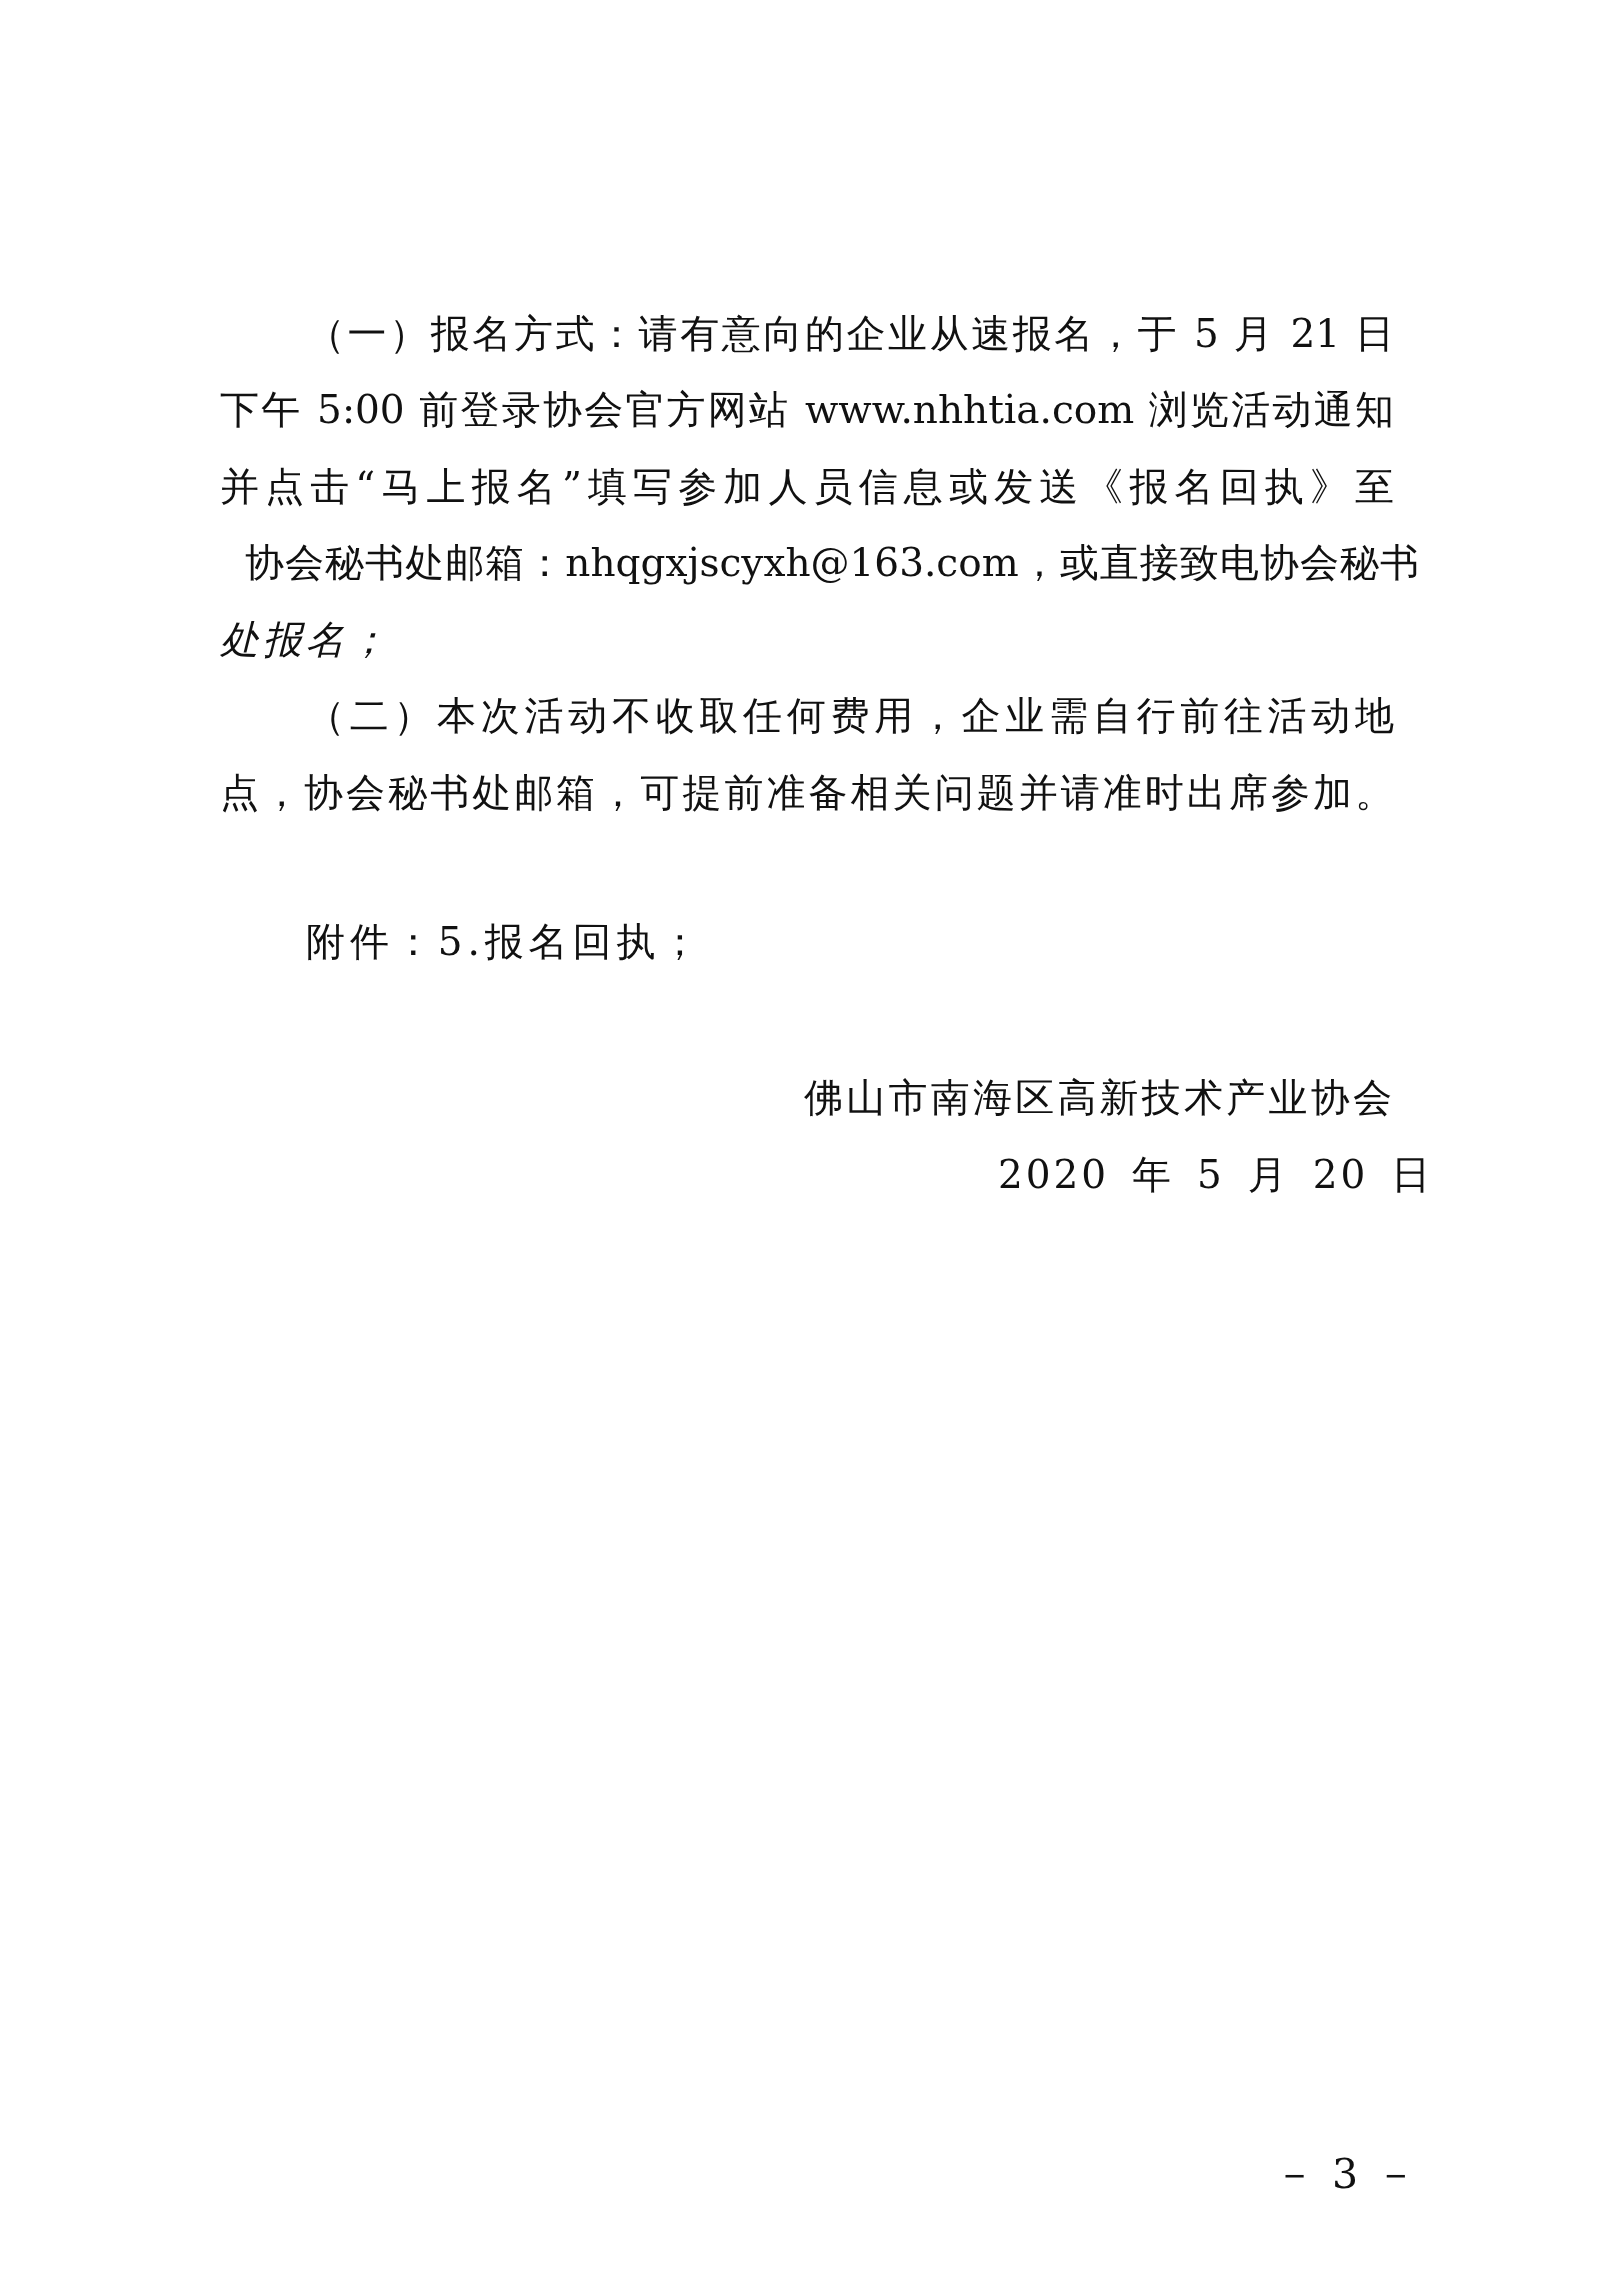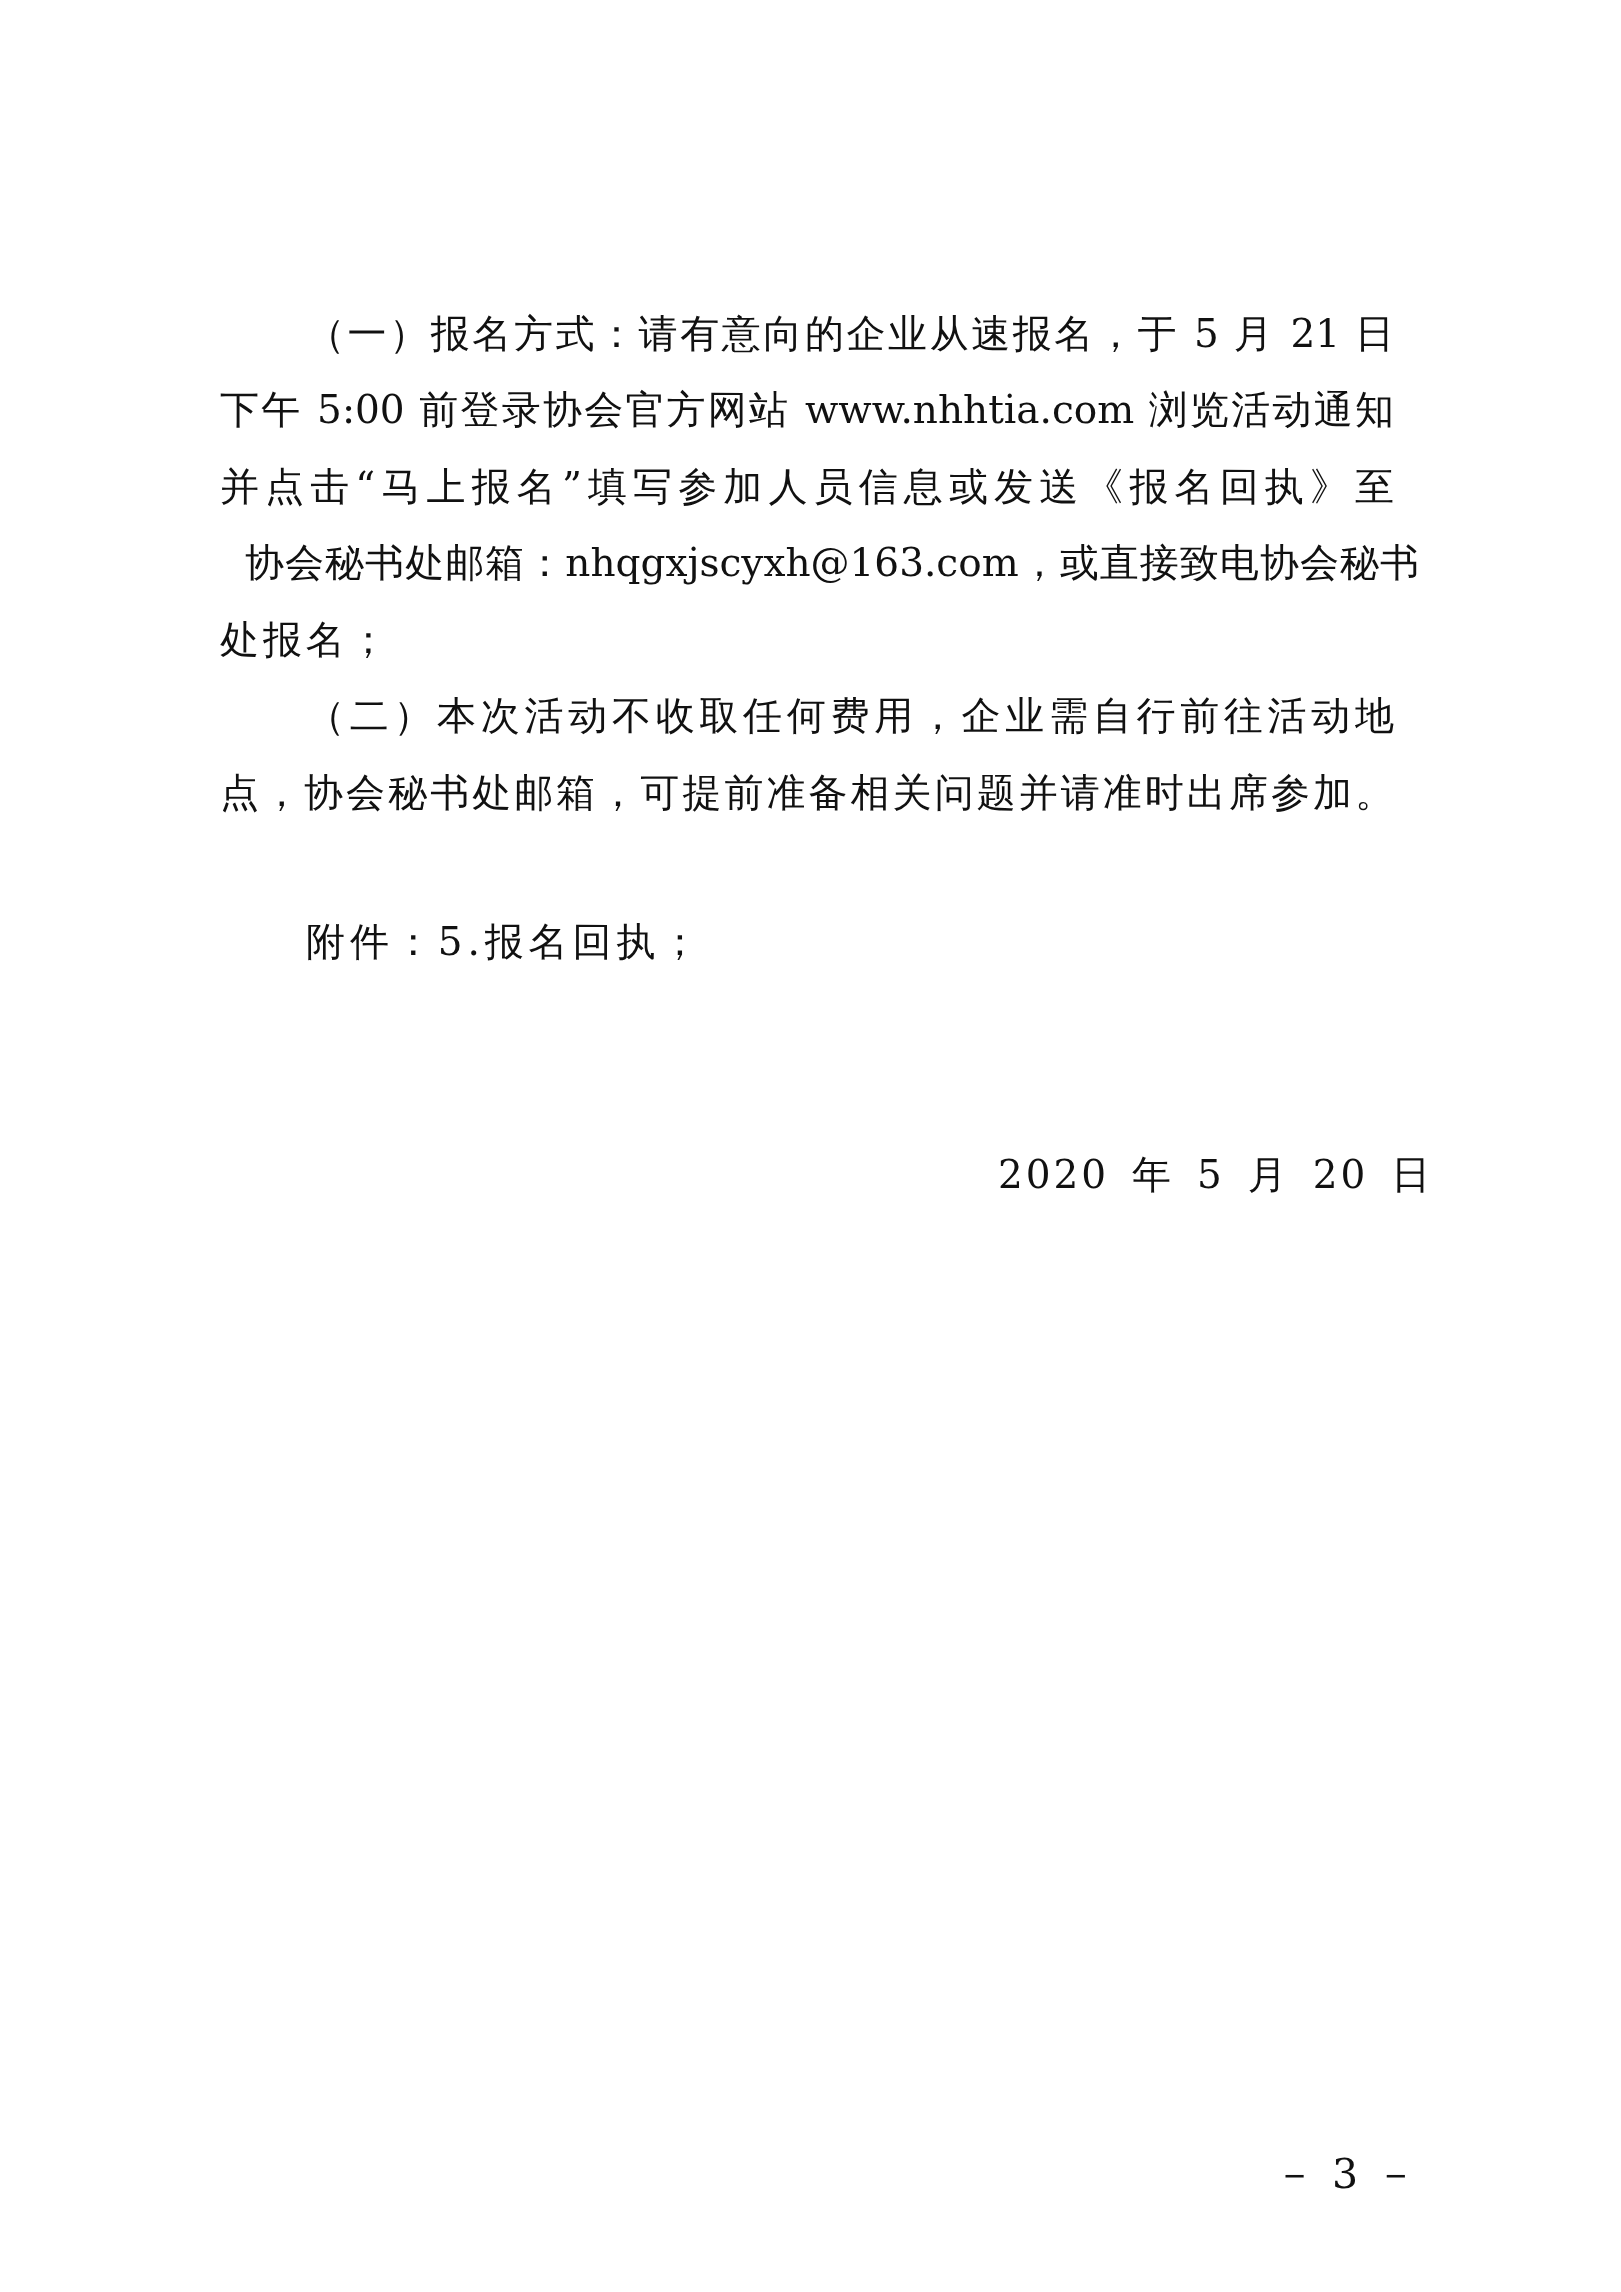--- a/index.html
+++ b/index.html
@@ -30,20 +30,21 @@
       font-size: 39px;
       line-height: 59px;
       white-space: nowrap;
       text-align: justify;
       text-align-last: justify;
       letter-spacing: 0;
     }
     .line.last {
       text-align-last: left;
       letter-spacing: 3.9px;
+      font-style: italic;
     }
     .indent { left: 306px; width: 1088px; }
     .attach {
       position: absolute;
       left: 306px;
       top: 912px;
       font-size: 39px;
       line-height: 59px;
       letter-spacing: 4.9px;
       white-space: nowrap;
@@ -104,19 +105,20 @@
     <div class="line last" style="top:610px;">处报名；</div>
   </div>
 
   <div>
     <div class="line indent" style="top:686px;">（二）本次活动不收取任何费用，企业需自行前往活动地</div>
     <div class="line" style="top:763px;">点，协会秘书处邮箱，可提前准备相关问题并请准时出席参加。</div>
   </div>
 
   <div class="attach">附件：5.报名回执；</div>
 
+  <div class="org">佛山市南海区高新技术产业协会</div>
   <div class="date">2020 年 5 月 20 日</div>
 
 
   <div class="page-num">－ 3 －</div>
 
 </div>
 
 
 </body></html>

